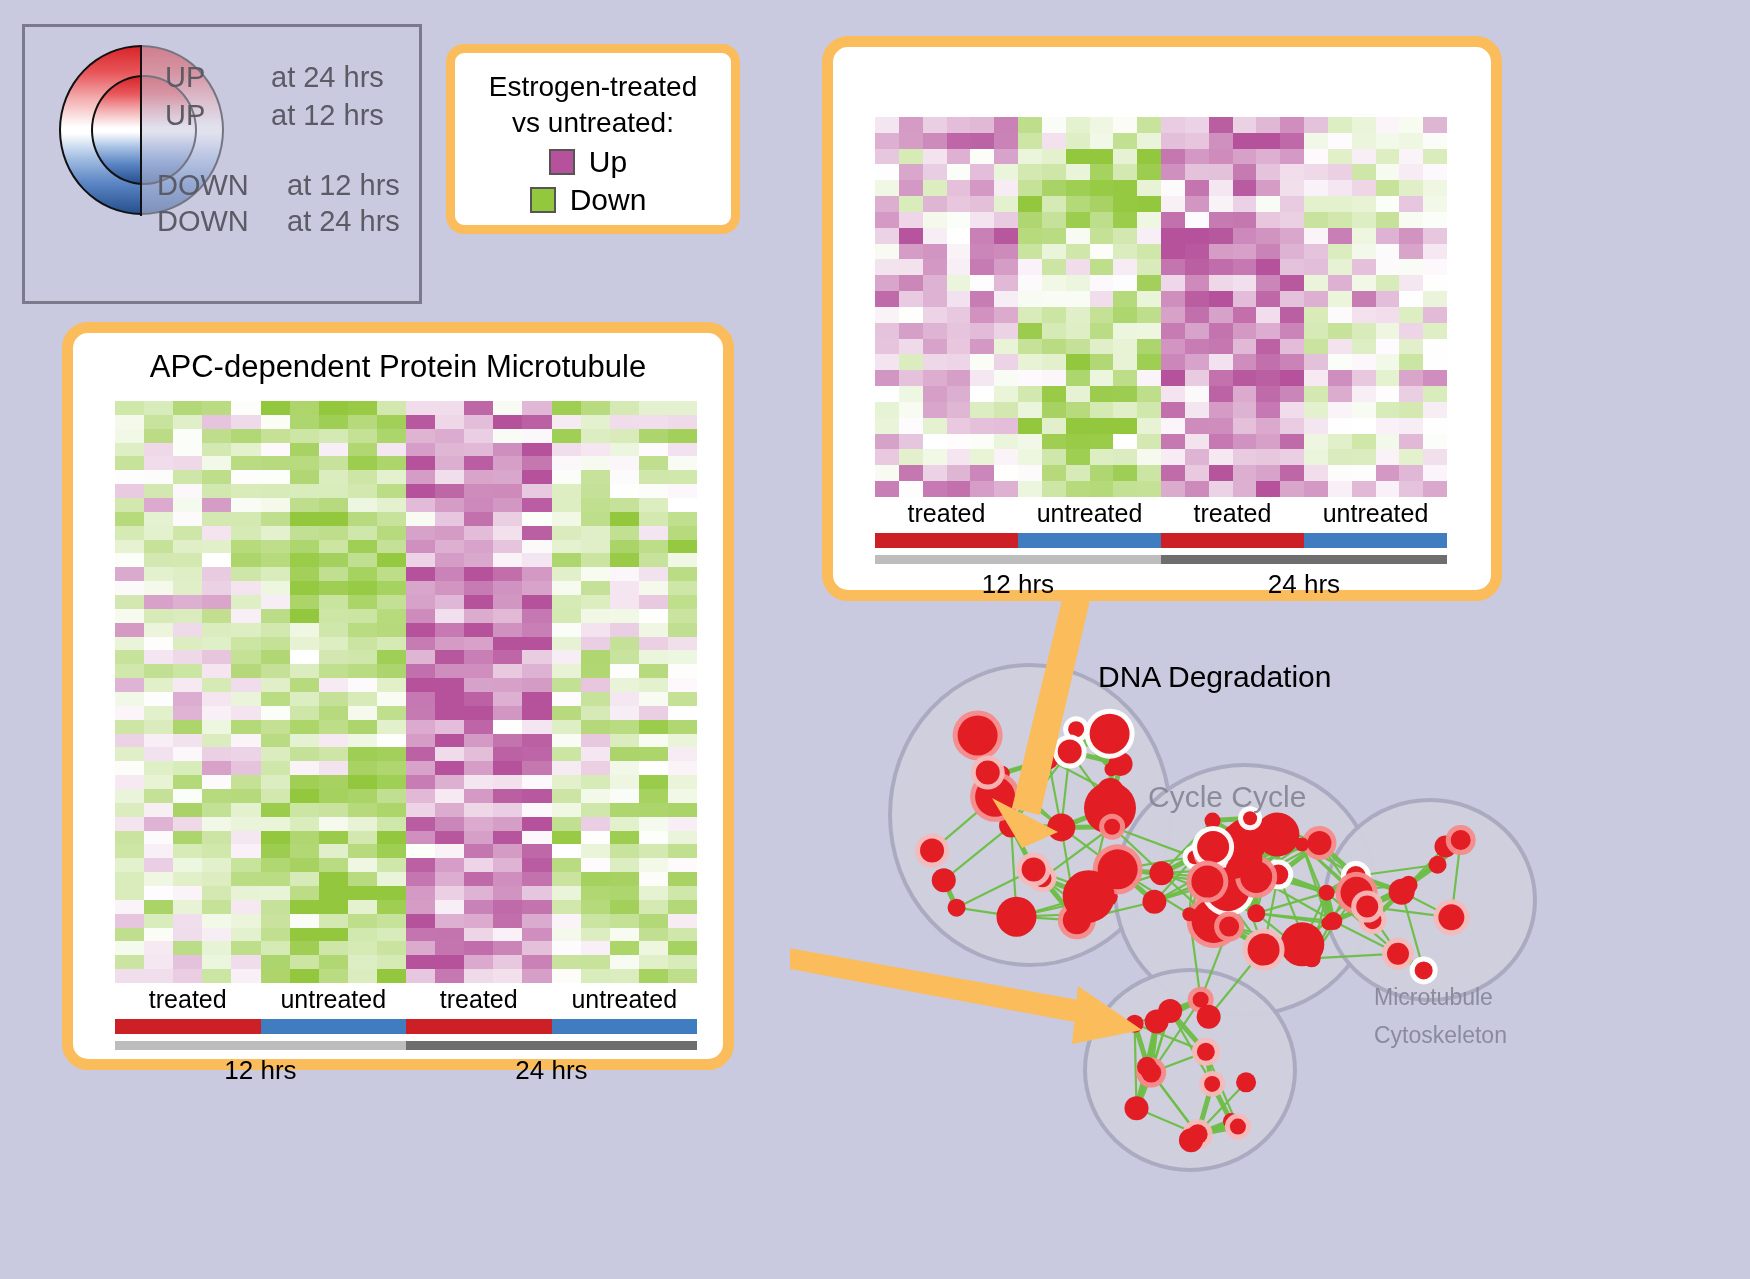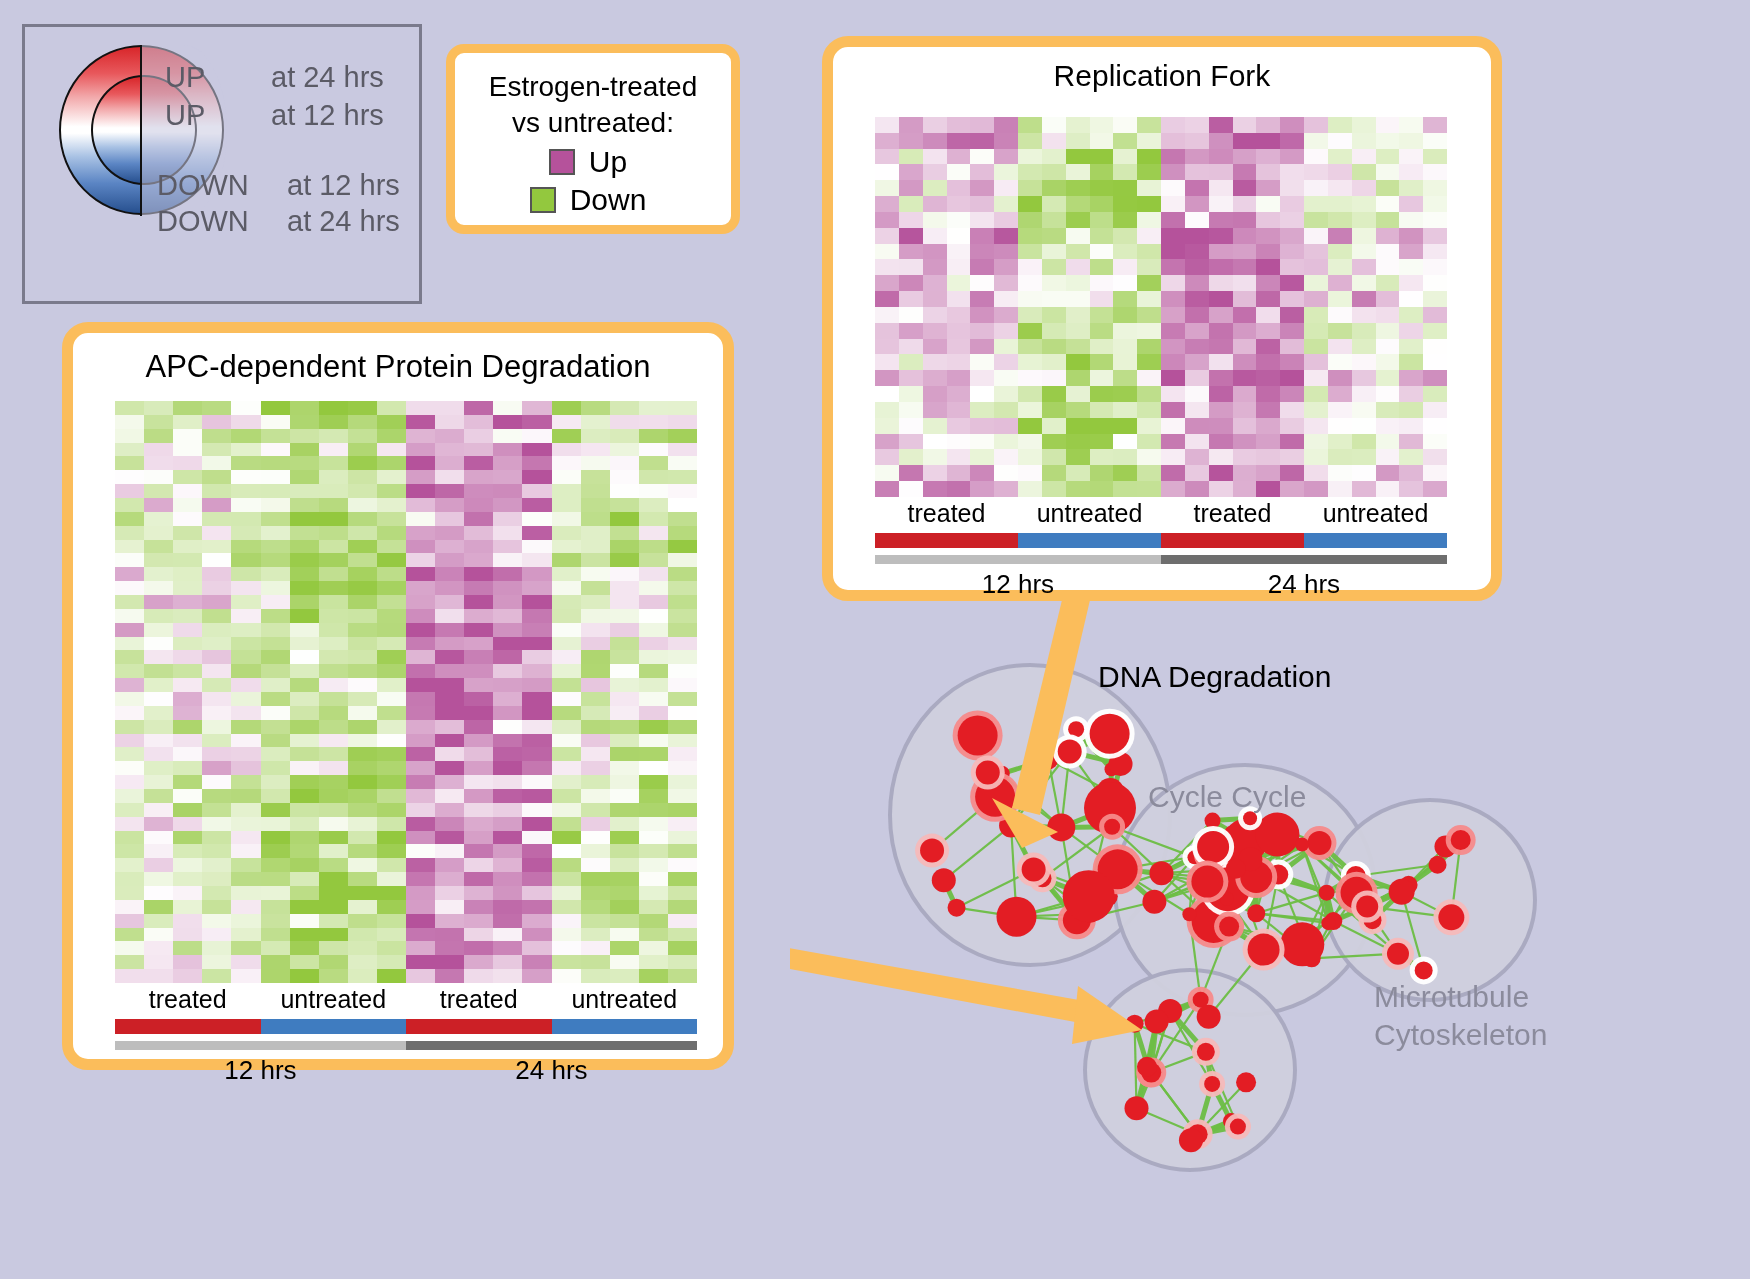--- a/index.html
+++ b/index.html
@@ -70,21 +70,21 @@
   .trt-bar{position:absolute;display:grid;grid-template-columns:repeat(4,1fr);height:15px;}
   .time-bar{position:absolute;display:grid;grid-template-columns:repeat(2,1fr);height:9px;}
   .time-labels{position:absolute;display:grid;grid-template-columns:repeat(2,1fr);}
   .time-labels span{text-align:center;font-size:26px;color:#000;}
 
   
   #network{position:absolute;left:790px;top:600px;width:960px;height:679px;}
   .net-label{position:absolute;white-space:pre-line;}
   #lbl-dna{left:1098px;top:660px;font-size:30px;color:#000;}
   #lbl-cellcycle{left:1148px;top:780px;font-size:30px;color:#8b8b9c;}
-  #lbl-micro{left:1374px;top:978px;font-size:30px;color:#8b8b9c;line-height:38px;text-align:left;}
+  #lbl-micro{left:1374px;top:978px;font-size:23px;color:#8b8b9c;line-height:38px;text-align:left;}
   #lbl-ubiq{left:848px;top:1040px;font-size:30px;color:#000;line-height:38px;}
 </style>
 </head>
 <body>
 
 <div class="stage">
 
   <div id="colorwheel-legend">
     <div id="wheel-wrap">
       <div class="ring" id="ring-outer"></div>
@@ -111,21 +111,20 @@
       <span class="swatch" id="sw-up" style="background: rgb(181, 82, 155);"></span>
       <span class="swatch-label">Up</span>
     </div>
     <div class="swatch-row">
       <span class="swatch" id="sw-down" style="background: rgb(147, 200, 62);"></span>
       <span class="swatch-label">Down</span>
     </div>
   </div>
 
   <div class="panel" id="panel-replication">
-    <div class="panel-title">Replication Fork</div>
     <div class="hm" id="hm-rep" style="left: 42px; top: 70px; width: 572px; height: 380px; grid-template-columns: repeat(24, 1fr); grid-template-rows: repeat(24, 1fr);">
         <div class="cell" style="background: rgb(244, 230, 241);"></div>
         <div class="cell" style="background: rgb(212, 155, 197);"></div>
         <div class="cell" style="background: rgb(234, 207, 227);"></div>
         <div class="cell" style="background: rgb(227, 189, 217);"></div>
         <div class="cell" style="background: rgb(225, 185, 215);"></div>
         <div class="cell" style="background: rgb(201, 129, 182);"></div>
         <div class="cell" style="background: rgb(190, 222, 139);"></div>
         <div class="cell" style="background: rgb(250, 253, 247);"></div>
         <div class="cell" style="background: rgb(229, 242, 208);"></div>
@@ -713,21 +712,21 @@
         <div style="background: rgb(189, 189, 189);"></div>
         <div style="background: rgb(110, 110, 110);"></div>
       </div>
     <div class="time-labels" id="tl-rep" style="left: 42px; top: 522px; width: 572px;">
         <span>12 hrs</span>
         <span>24 hrs</span>
       </div>
   </div>
 
   <div class="panel" id="panel-apc">
-    <div class="panel-title">APC-dependent Protein Degradation</div>
+    <div class="panel-title">APC-dependent Protein Microtubule</div>
     <div class="hm" id="hm-apc" style="left: 42px; top: 68px; width: 582px; height: 582px; grid-template-columns: repeat(20, 1fr); grid-template-rows: repeat(42, 1fr);">
         <div class="cell" style="background: rgb(208, 231, 170);"></div>
         <div class="cell" style="background: rgb(216, 235, 186);"></div>
         <div class="cell" style="background: rgb(179, 216, 120);"></div>
         <div class="cell" style="background: rgb(185, 219, 130);"></div>
         <div class="cell" style="background: rgb(253, 254, 252);"></div>
         <div class="cell" style="background: rgb(147, 200, 62);"></div>
         <div class="cell" style="background: rgb(173, 213, 108);"></div>
         <div class="cell" style="background: rgb(147, 200, 62);"></div>
         <div class="cell" style="background: rgb(152, 202, 70);"></div>

